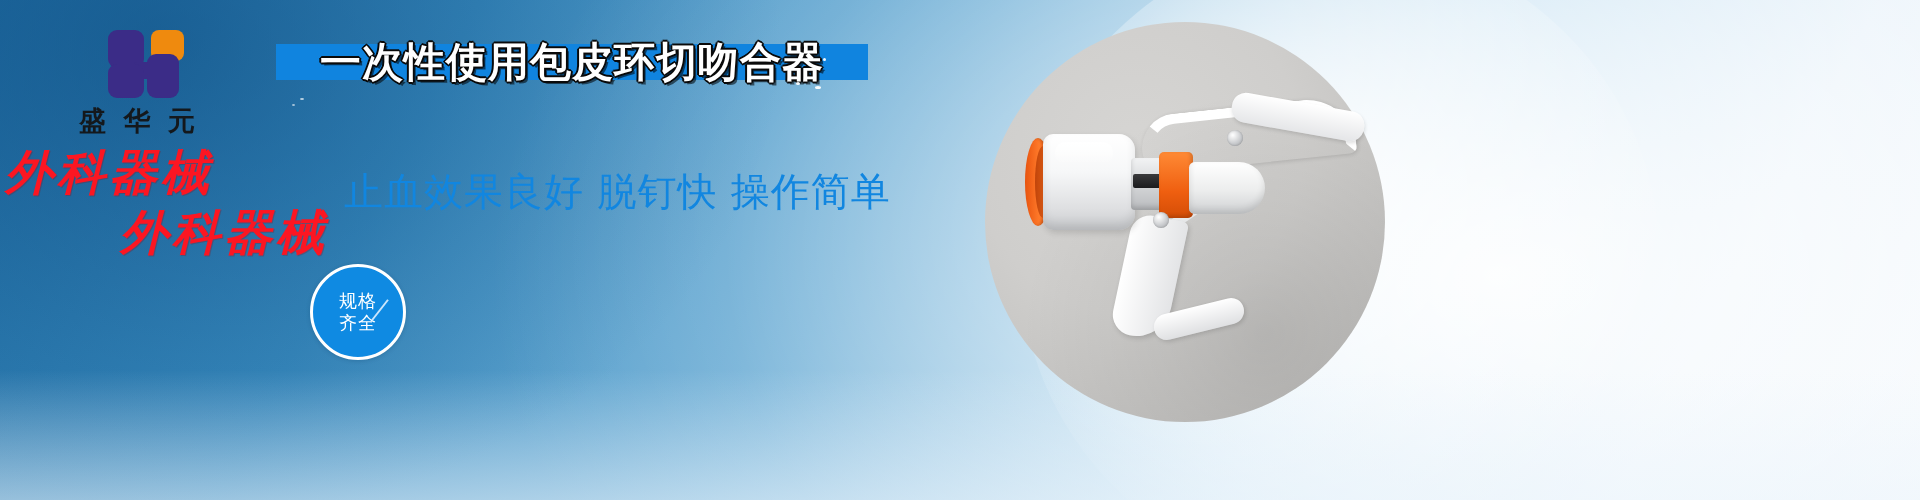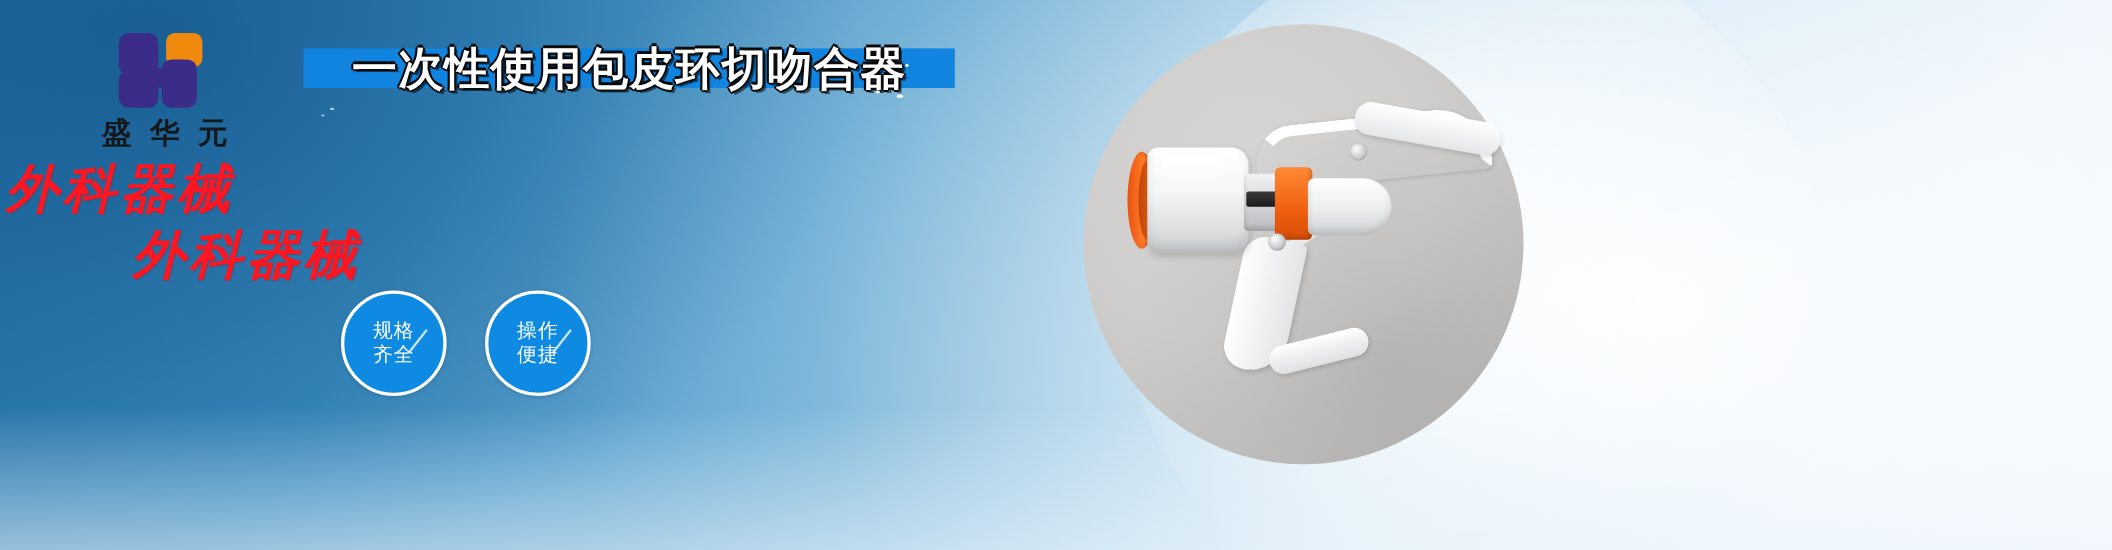--- a/index.html
+++ b/index.html
@@ -34,22 +34,22 @@
   
   #logo-block { position:absolute; left:62px; top:28px; width:150px; }
   #logo-mark { position:relative; width:86px; height:70px; margin:0 auto; }
   .lg-sq { position:absolute; border-radius:9px; }
   #lg-tl { left:14px;  top:2px;  width:36px; height:38px; background:#3b2c87; }
   #lg-tr { left:57px;  top:2px;  width:33px; height:31px; background:#ef8a0e; border-radius:8px; }
   #lg-mr { left:53px;  top:26px; width:32px; height:44px; background:#3b2c87; }
   #lg-bl { left:14px;  top:36px; width:36px; height:34px; background:#3b2c87; }
   #lg-bridge { left:40px; top:34px; width:22px; height:17px; background:#3b2c87; border-radius:3px; }
   #logo-name {
-    margin-top:5px; text-align:right;
-    font-family:Liberation Serif, serif;
+    margin-top:5px; text-align:center;
+    font-family:Liberation Sans, sans-serif;
     font-size:27px; font-weight:700; color:#14181c;
     letter-spacing:5px; text-indent:5px;
   }
 
   
   #calligraphy { position:absolute; left:0px; top:148px; width:360px; }
   .calli-line {
     font-family:"DejaVu Serif","Liberation Serif",serif;
     font-weight:700; color:#fc1622; font-size:48px; line-height:1;
     font-style:italic;
@@ -245,34 +245,30 @@
 
   <div id="title-ribbon">
     <span id="title-text">一次性使用包皮环切吻合器</span>
   </div>
   <div class="sparkle" id="sp1"></div>
   <div class="sparkle" id="sp2"></div>
   <div class="sparkle" id="sp3"></div>
   <div class="sparkle" id="sp4"></div>
   <div class="sparkle" id="sp5"></div>
 
+  <div id="subtitle">止血效果良好 脱钉快 操作简单</div>
 
   <div id="features">
 
     <div class="feature-circle">
       <span class="feature-slash"></span>
       <span class="feature-line">规格</span>
       <span class="feature-line">齐全</span>
     </div>
 
-    <div class="feature-circle">
-      <span class="feature-slash"></span>
-      <span class="feature-line">操作</span>
-      <span class="feature-line">便捷</span>
-    </div>
 
 
 
   </div>
 
   <div id="product-area">
     <div id="product-disc"></div>
     <div id="product-disc-shade"></div>
 
     <div id="device">

